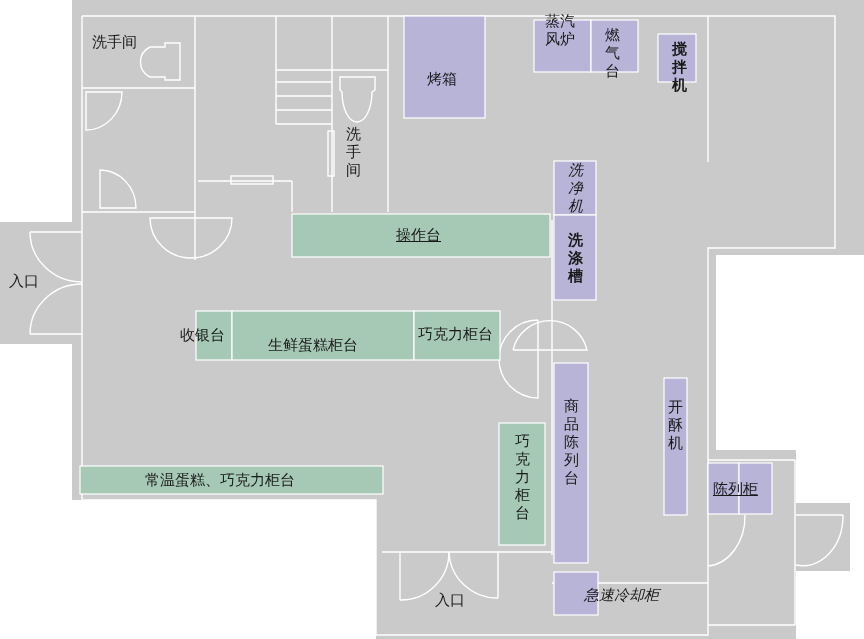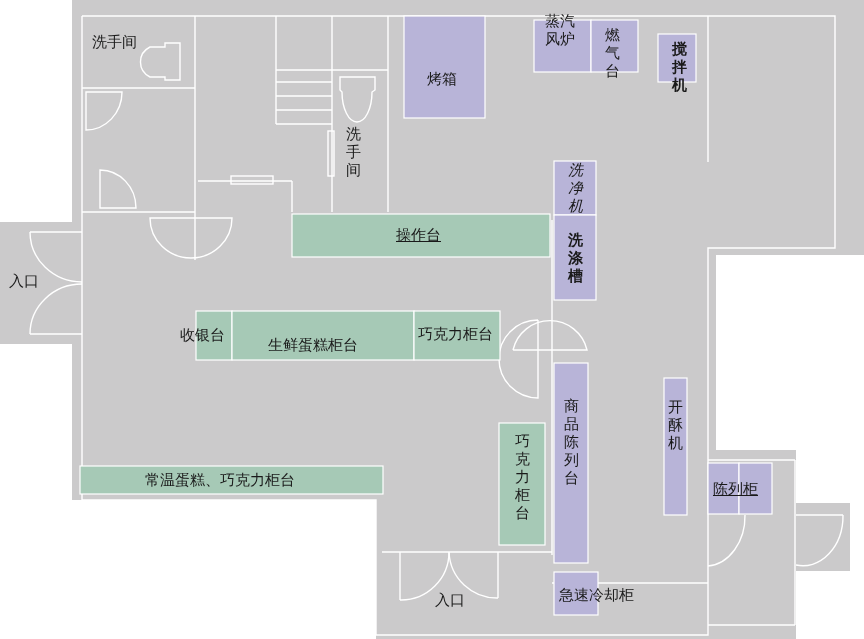--- a/index.html
+++ b/index.html
@@ -111,20 +111,20 @@
 
 <div class="lbl" style="left:427px;top:71px;">烤箱</div>
 <div class="lbl" style="left:545px;top:12px;width:32px;white-space:normal;line-height:18px;">蒸汽风炉</div>
 <div class="lbl vert" style="left:604px;top:26px;">燃气台</div>
 <div class="lbl vert" style="left:671px;top:40px;font-weight:bold;">搅拌机</div>
 <div class="lbl vert" style="left:567px;top:161px;font-style:italic;">洗净机</div>
 <div class="lbl vert" style="left:567px;top:231px;font-weight:bold;">洗涤槽</div>
 <div class="lbl vert" style="left:563px;top:397px;">商品陈列台</div>
 <div class="lbl vert" style="left:667px;top:398px;">开酥机</div>
 <div class="lbl" style="left:713px;top:481px;text-decoration:underline;">陈列柜</div>
-<div class="lbl" style="left:559px;top:587px;">急速冷却柜</div>
+<div class="lbl" style="left:584px;top:587px;font-style:italic;">急速冷却柜</div>
 
 <div class="lbl" style="left:396px;top:227px;text-decoration:underline;">操作台</div>
 <div class="lbl" style="left:180px;top:327px;">收银台</div>
 <div class="lbl" style="left:268px;top:337px;text-align:right;">生鲜蛋糕柜台</div>
 <div class="lbl" style="left:418px;top:327px;font-family:Liberation Mono, monospace;">巧克力柜台</div>
 <div class="lbl" style="left:145px;top:472px;">常温蛋糕、巧克力柜台</div>
 <div class="lbl vert" style="left:514px;top:432px;">巧克力柜台</div>
 
 </body></html>

